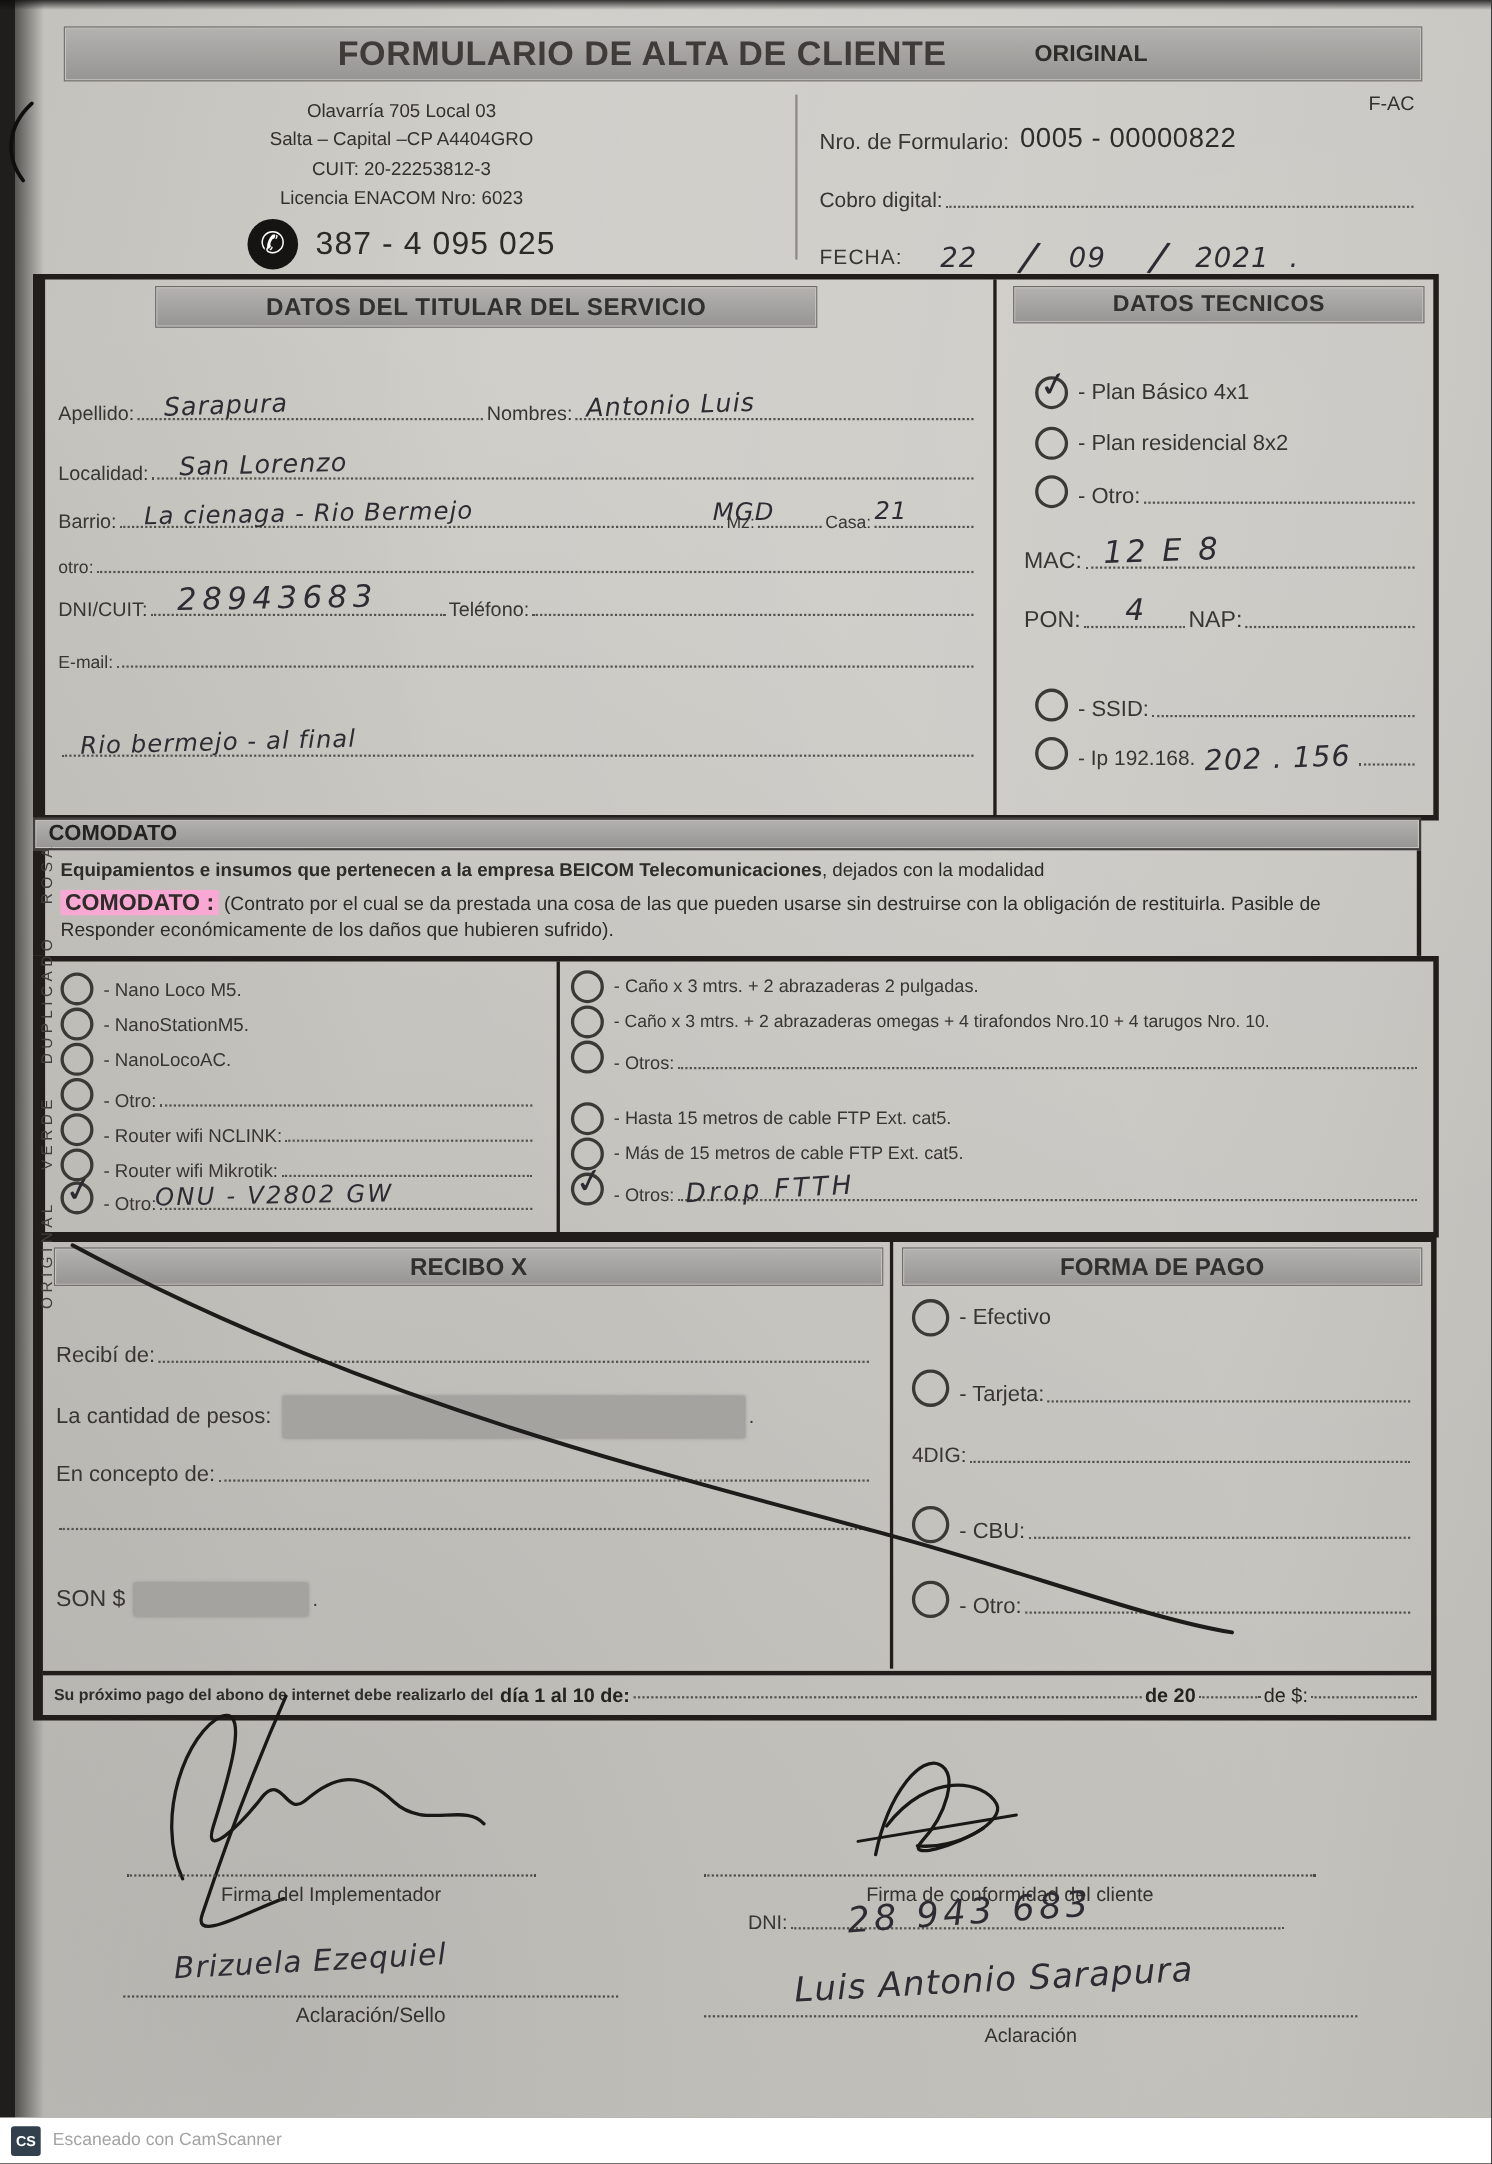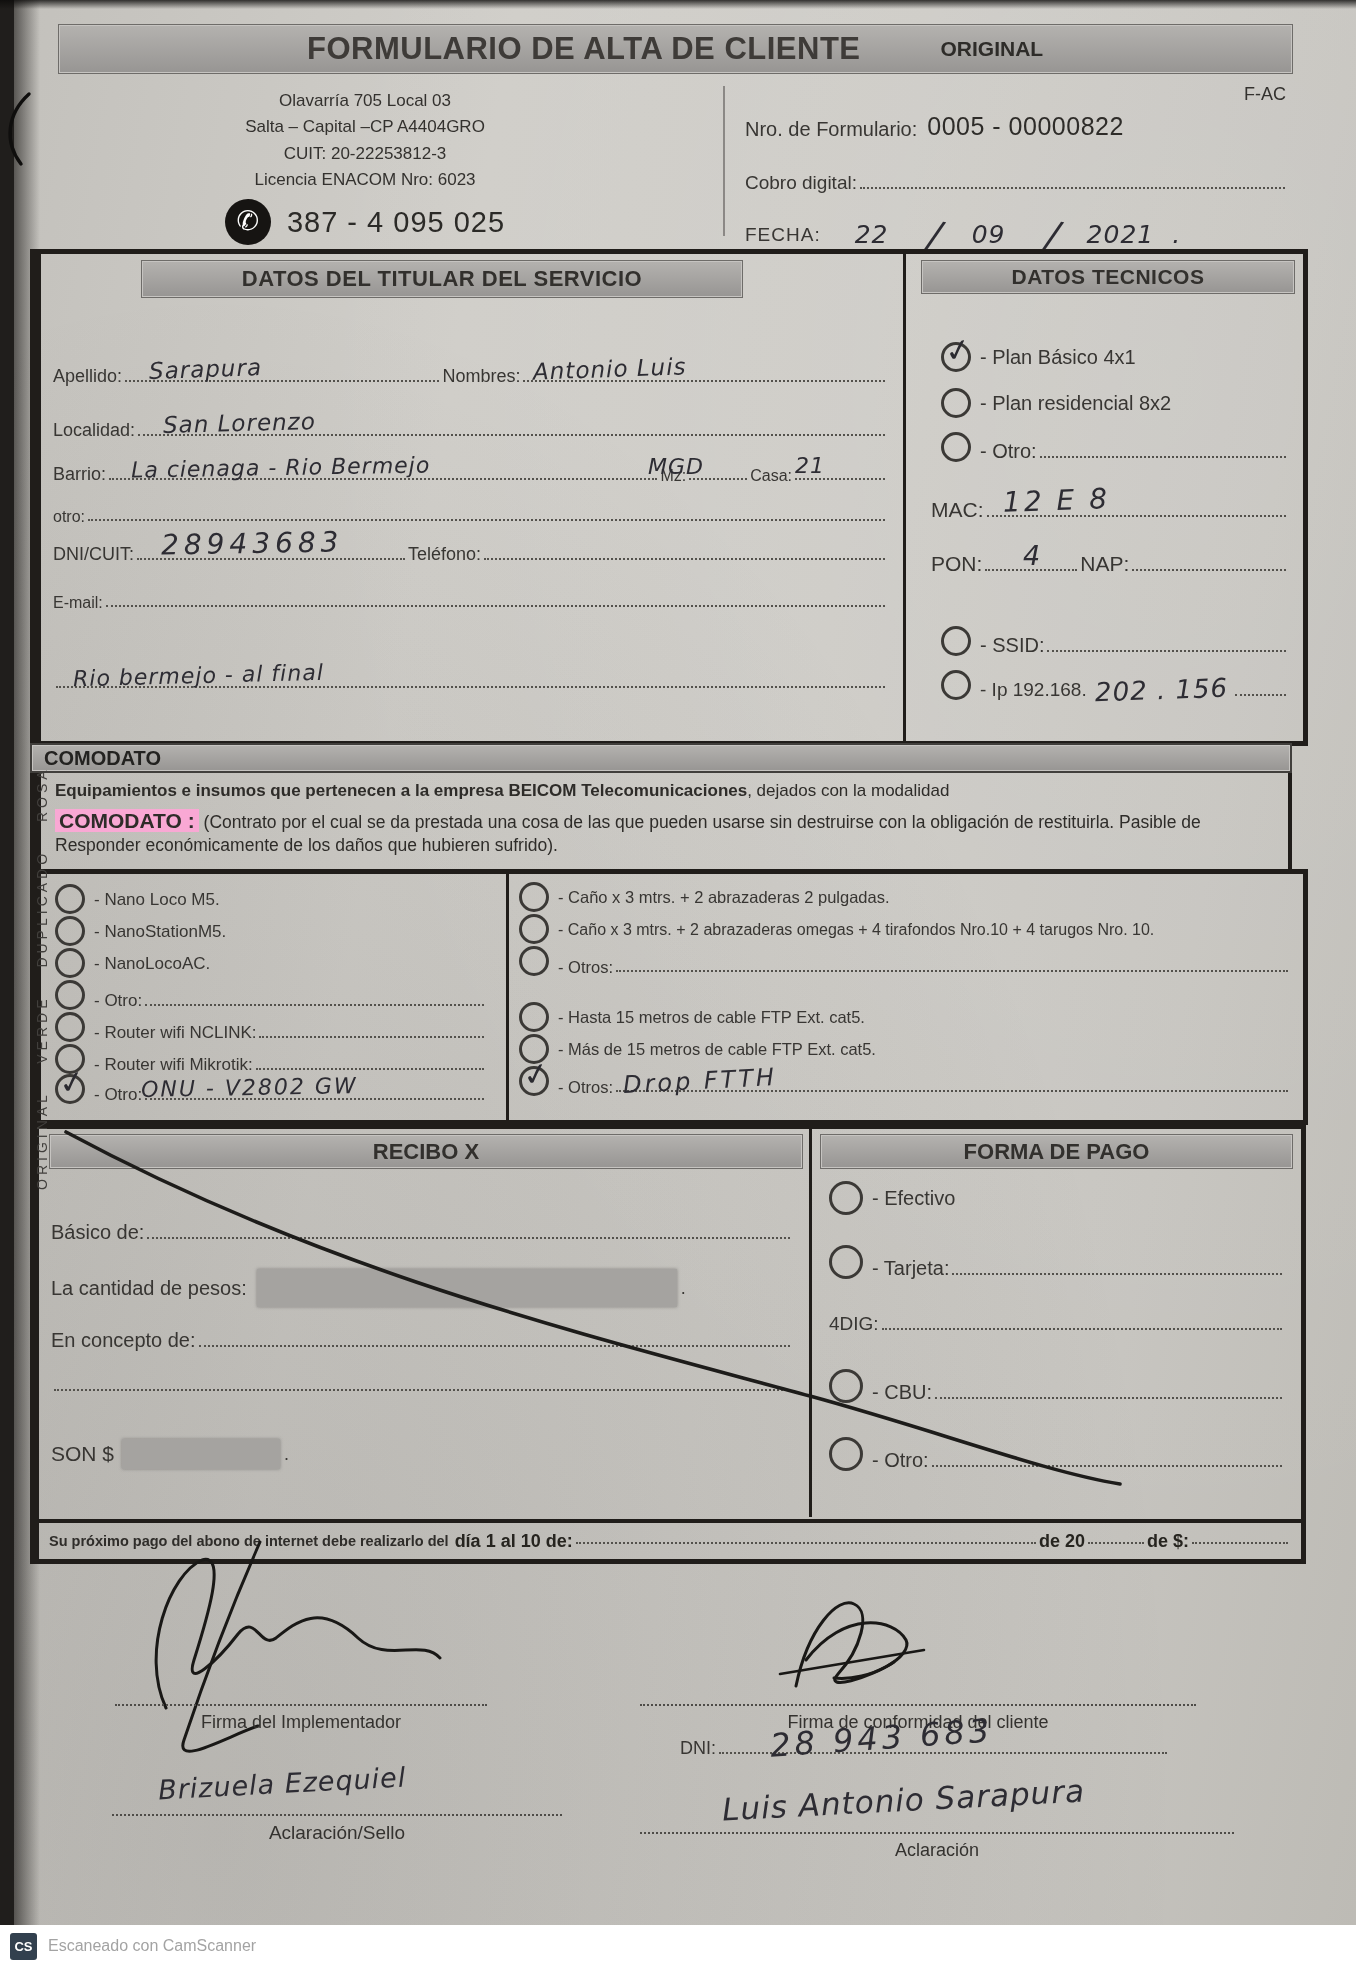--- a/index.html
+++ b/index.html
@@ -275,21 +275,21 @@
     <div class="colsep" style="left:770px;bottom:42px;"></div>
 
     <div class="abs bar" style="left:10px;top:5px;width:752px;height:33px;">
       <span style="font-size:22px;">RECIBO X</span>
     </div>
     <div class="abs bar" style="left:781px;top:5px;right:8px;height:33px;">
       <span style="font-size:22px;">FORMA DE PAGO</span>
     </div>
 
     <div class="row" style="left:12px;top:92px;width:742px;">
-      <span class="lb" style="font-size:20px;">Básico de:</span>
+      <span class="lb" style="font-size:20px;">Recibí de:</span>
       <span class="dots"></span>
     </div>
     <div class="row" style="left:12px;top:140px;width:742px;align-items:center;">
       <span class="lb" style="font-size:20px;">La cantidad de pesos:</span>
       <span class="redact" style="width:420px;height:38px;margin-left:10px;"></span>
       <span class="lb" style="margin-left:4px;">.</span>
     </div>
     <div class="row" style="left:12px;top:200px;width:742px;">
       <span class="lb" style="font-size:20px;">En concepto de:</span>
       <span class="dots"></span>
@@ -328,21 +328,21 @@
         <span class="dots"></span>
       </div>
     </div>
 
     <div class="abs" style="left:0;right:0;bottom:0;height:40px;border-top:4px solid #201d1a;display:flex;align-items:center;padding:0 10px;box-sizing:border-box;">
       <span style="font-size:14.5px;font-weight:bold;color:#2f2d2a;white-space:nowrap;">Su próximo pago del abono de internet debe realizarlo del</span>
       <span style="font-size:18px;font-weight:bold;color:#26241f;margin-left:6px;white-space:nowrap;">día 1 al 10 de:</span>
       <span class="dots"></span>
       <span style="font-size:18px;font-weight:bold;color:#26241f;white-space:nowrap;">de 20</span>
       <span class="dots dfix" style="width:56px;"></span>
-      <span style="font-size:18px;font-weight:bold;color:#26241f;white-space:nowrap;text-align:center;">de $:</span>
+      <span style="font-size:18px;font-weight:normal;color:#26241f;white-space:nowrap;text-align:center;">de $:</span>
       <span class="dots dfix" style="width:96px;"></span>
     </div>
   </div>
 
   <svg class="abs" style="left:30px;top:1124px;pointer-events:none;" width="1262" height="430">
     <path d="M 36 8 C 300 150, 560 212, 780 272 C 905 306, 1015 348, 1090 360" stroke="#1d1c1a" stroke-width="3.6" fill="none" stroke-linecap="round"></path>
   </svg>
 
   <svg class="abs" style="left:108px;top:1540px;" width="340" height="200">
     <path d="M 58 168 C 32 112, 62 34, 94 20 C 120 12, 98 82, 86 120 C 76 152, 110 120, 130 94 C 148 72, 152 110, 168 98 C 188 82, 212 62, 250 98 C 278 124, 314 98, 332 118" stroke="#191816" stroke-width="3" fill="none" stroke-linecap="round"></path>

